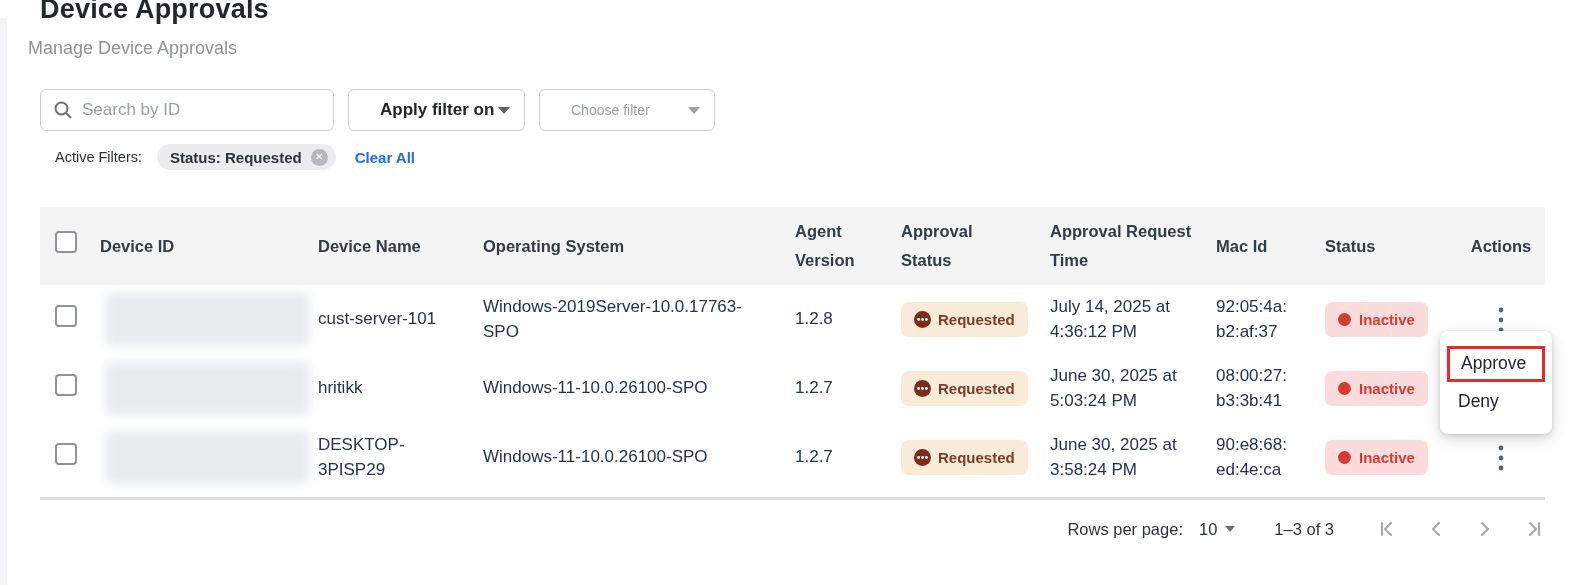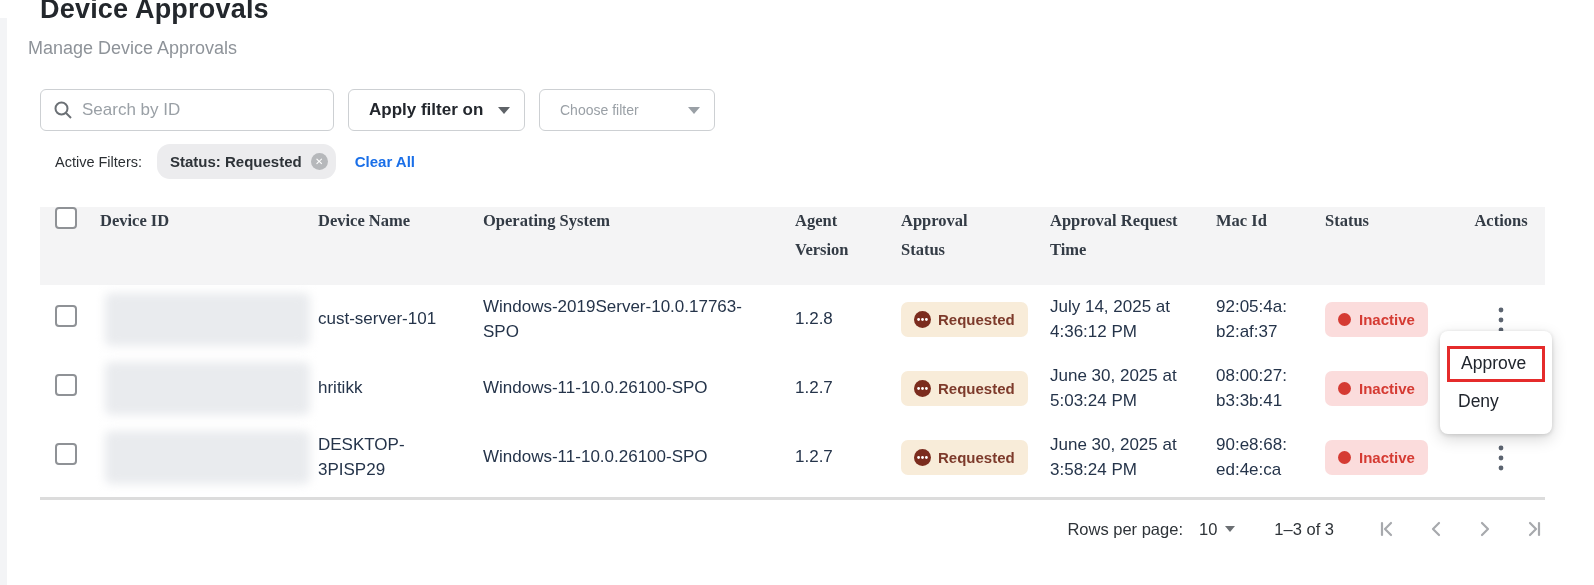--- a/index.html
+++ b/index.html
@@ -10,37 +10,37 @@
   }
   .left-strip { position:absolute; left:0; top:18px; width:7px; height:567px; background:#f3f4f6; }
 
   .page-title { position:absolute; left:40px; top:-6px; font-size:27px; font-weight:700; color:#23272c; letter-spacing:.2px; }
   .page-subtitle { position:absolute; left:28px; top:38px; font-size:18px; color:#8e9399; }
 
   .toolbar { position:absolute; left:40px; top:89px; display:flex; gap:14px; }
   .search-box { width:294px; height:42px; border:1px solid #cdd0d3; border-radius:6px; display:flex; align-items:center; padding:0 12px; gap:9px; background:#fff; }
   .search-box input { border:none; outline:none; font-size:17px; color:#333; width:100%; font-family:inherit; background:transparent; }
   .search-box input::placeholder { color:#9aa0a6; }
-  .dropdown { height:42px; border:1px solid #cdd0d3; border-radius:6px; display:flex; align-items:center; justify-content:space-between; padding:0 14px 0 20px; background:#fff; cursor:pointer; }
+  .dropdown { height:42px; border:1px solid #cdd0d3; border-radius:6px; display:flex; align-items:center; justify-content:space-between; padding:0 14px 0 31px; background:#fff; cursor:pointer; }
   .dropdown.dark { width:177px; }
   .dropdown.dark .dd-label { font-size:17px; font-weight:700; color:#22262c; }
   .dropdown.muted { width:176px; }
   .dropdown.muted .dd-label { font-size:14px; color:#9aa0a6; }
   .caret { width:0; height:0; border-left:6px solid transparent; border-right:6px solid transparent; border-top:7px solid #5f6368; }
   .caret.muted { border-top-color:#9aa0a6; }
 
   .active-filters { position:absolute; left:55px; top:144px; display:flex; align-items:center; }
   .af-label { font-size:14.5px; color:#2b2f33; margin-right:15px; }
-  .chip { height:35px; background:#ececee; border-radius:13px; display:inline-flex; align-items:center; padding:0 8px 0 13px; gap:9px; }
+  .chip { height:26px; background:#ececee; border-radius:13px; display:inline-flex; align-items:center; padding:0 8px 0 13px; gap:9px; }
   .chip-label { font-size:15px; font-weight:600; color:#2e3338; }
   .chip-x { width:17px; height:17px; border-radius:50%; background:#b6b8bb; color:#fff; font-size:10px; line-height:1; display:flex; align-items:center; justify-content:center; cursor:pointer; }
   .clear-all { margin-left:19px; color:#1a6fe8; font-weight:700; font-size:15px; cursor:pointer; text-decoration:none; }
 
   .table { position:absolute; left:40px; top:207px; width:1505px; }
-  .thead { display:flex; background:#f4f4f5; height:78px; font-weight:600; font-size:16.5px; color:#333b45; line-height:1.75;font-family:Liberation Serif, serif; }
+  .thead { display:flex; align-items:center; background:#f4f4f5; height:78px; font-weight:600; font-size:16.5px; color:#333b45; line-height:1.75; }
   .trow { display:flex; align-items:center; height:69px; font-size:17px; line-height:1.42; color:#25344a; }
   .col-check { width:60px; padding-left:15px; }
   .col-id { width:218px; }
   .col-name { width:165px; padding-right:45px; }
   .col-os { width:312px; padding-right:50px; }
   .col-agent { width:106px; padding-right:14px; }
   .col-approval { width:149px; }
   .thead .col-approval { padding-right:40px; }
   .col-time { width:166px; padding-right:14px; }
   .col-mac { width:109px; padding-right:29px; word-break:break-all; }

